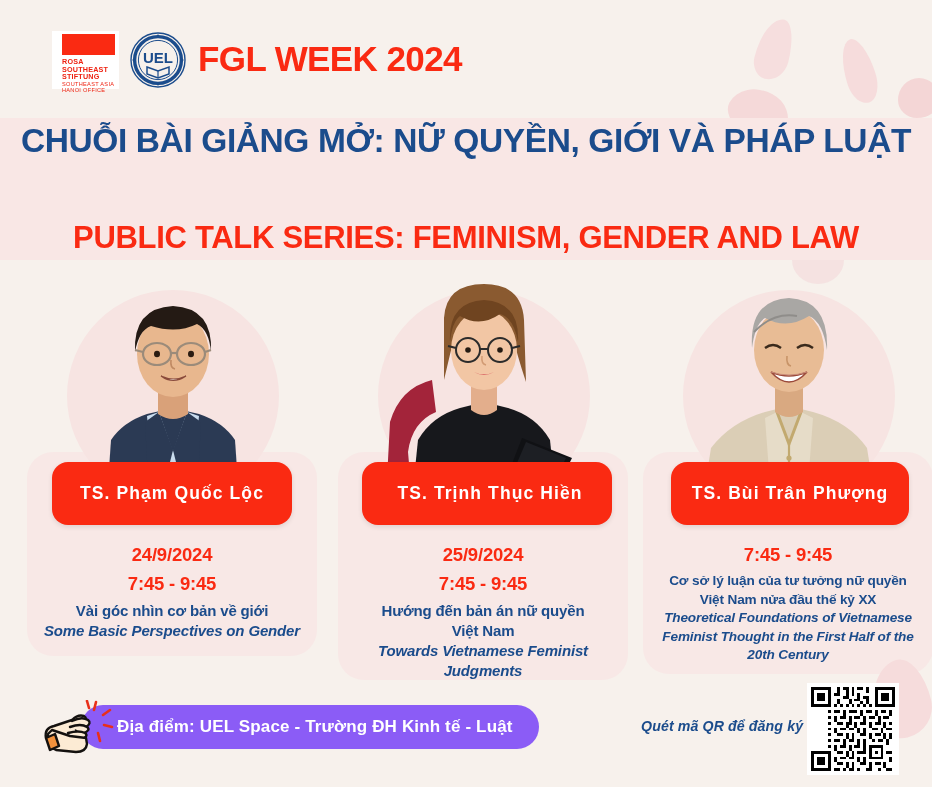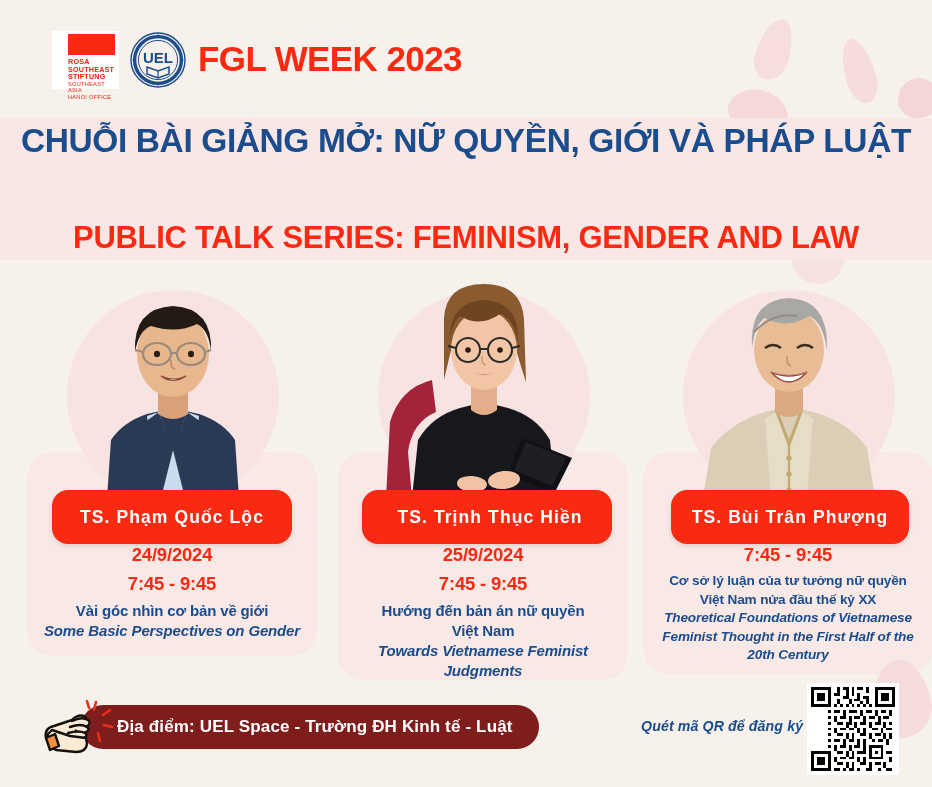--- a/index.html
+++ b/index.html
@@ -70,21 +70,21 @@
 
   
   #header {
     position: absolute; left: 0; top: 0; width: 932px; height: 118px;
     display: flex; align-items: center;
   }
   #rls-logo {
     position: absolute; left: 52px; top: 31px;
     width: 67px; height: 58px;
     background: #ffffff;
-    padding: 3px 4px 2px 16px;
+    padding: 3px 4px 2px 10px;
   }
   #rls-logo .bar {
     width: 100%; height: 21px; background: #FA2A12; margin-bottom: 3px;
   }
   #rls-logo .l1, #rls-logo .l2, #rls-logo .l3 {
     font-family: "Liberation Sans", sans-serif;
     font-weight: bold; color: #EE2211;
     font-size: 7.2px; line-height: 7.6px; letter-spacing: .2px;
   }
   #rls-logo .l4, #rls-logo .l5 {
@@ -150,23 +150,22 @@
 
   .name-badge {
     position: absolute; top: 200px;
     background: #FA2A12;
     color: #ffffff;
     border-radius: 16px;
     font-size: 17.5px; font-weight: bold;
     letter-spacing: 1.1px;
     display: flex; align-items: center; justify-content: center;
     white-space: nowrap;
-    height: 54px;
+    height: 63px;
     box-shadow: 0 2px 5px rgba(0,0,0,0.10);
-    margin-top: 28px;
   }
   .speaker.s1 .name-badge { left: 25px; width: 240px; }
   .speaker.s2 .name-badge { left: 24px; width: 250px; padding-left: 6px; }
   .speaker.s3 .name-badge { left: 28px; width: 238px; }
 
   .card-text {
     position: absolute; top: 258px; left: 6px; width: 278px;
     text-align: center;
     margin-top: 24px;
   }
@@ -185,21 +184,21 @@
   .topic-en {
     font-size: 15px; font-weight: bold; font-style: italic; color: #1B4C8C;
     line-height: 20px; letter-spacing: -0.15px;
   }
   .speaker.s3 .topic-vn, .speaker.s3 .topic-en { font-size: 13.6px; line-height: 18.5px; }
 
   
   #venue-pill {
     position: absolute; left: 81px; top: 705px;
     height: 44px; min-width: 395px;
-    background: #7f1d1d; color: #ffffff;
+    background: #8b5cf6; color: #ffffff;
     border-radius: 22px;
     display: flex; align-items: center;
     padding: 0 26px 0 36px;
     font-size: 17px; font-weight: bold; letter-spacing: .15px;
     white-space: nowrap;
   }
   #hand-icon {
     position: absolute; left: 42px; top: 700px;
     width: 76px; height: 56px;
   }
@@ -249,21 +248,21 @@
             <circle cx="52.4" cy="28" r="1.1"></circle>
           <circle cx="28" cy="52.4" r="1.1"></circle>
             <circle cx="3.6" cy="28" r="1.1"></circle>
         </g>
         <text x="28" y="31" text-anchor="middle" font-family="Liberation Sans, sans-serif" font-size="15" font-weight="bold" fill="#1B4C8C">UEL</text>
         <path d="M17 35 L28 39 L39 35 L39 42 L28 46 L17 42 Z" fill="none" stroke="#1B4C8C" stroke-width="1.5"></path>
         <path d="M28 39 L28 46" stroke="#1B4C8C" stroke-width="1.2"></path>
       </svg>
     </div>
 
-    <div id="fgl-title">FGL WEEK 2023</div>
+    <div id="fgl-title">FGL WEEK 2024</div>
   </div>
 
   <div id="title-band">
     <div id="title-vn">CHUỖI BÀI GIẢNG MỞ: NỮ QUYỀN, GIỚI VÀ PHÁP LUẬT</div>
     <div id="title-en">PUBLIC TALK SERIES: FEMINISM, GENDER AND LAW</div>
   </div>
 
   <div class="speaker s1">
     <div class="card-bg"></div>
     <div class="circle-bg"></div>

